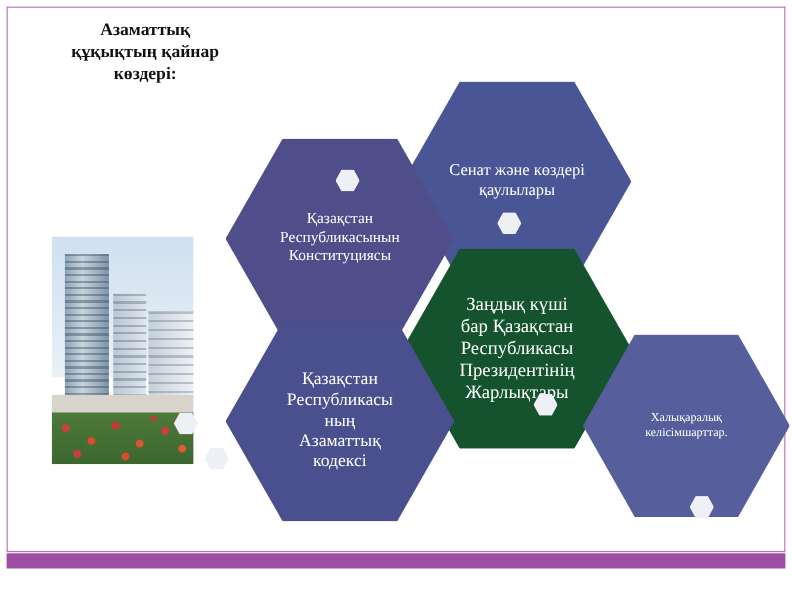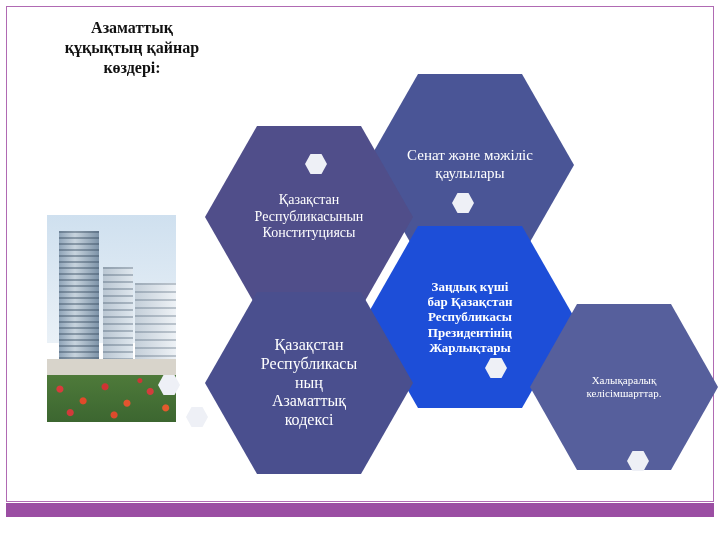--- a/index.html
+++ b/index.html
@@ -160,23 +160,22 @@
   }
   .hex-const {
     left: 205px; top: 126px;
     width: 208px; height: 182px;
     background: #504e8a;
     font-size: 14px;
   }
   .hex-zan {
     left: 366px; top: 226px;
     width: 208px; height: 182px;
-    background: #1d4ed8;
-    font-size: 13px;
-    font-weight: bold;
+    background: #14532d;
+    font-size: 17px;
   }
   .hex-azam {
     left: 205px; top: 292px;
     width: 208px; height: 182px;
     background: #4a4f8e;
     font-size: 16px;
   }
   .hex-halyk {
     left: 530px; top: 304px;
     width: 188px; height: 166px;
@@ -214,21 +213,21 @@
   <div class="photo">
     <div class="sky"></div>
     <div class="tower"></div>
     <div class="bldg2"></div>
     <div class="bldg3"></div>
     <div class="plaza"></div>
     <div class="flowers"></div>
   </div>
 
   <div class="hex hex-senat">
-    <span class="hex-label">Сенат және мәжіліс
+    <span class="hex-label">Сенат және көздері
 қаулылары</span>
   </div>
 
   <div class="hex hex-const">
     <span class="hex-label">Қазақстан
 Республикасынын
 Конституциясы</span>
   </div>
 
   <div class="hex hex-zan">

